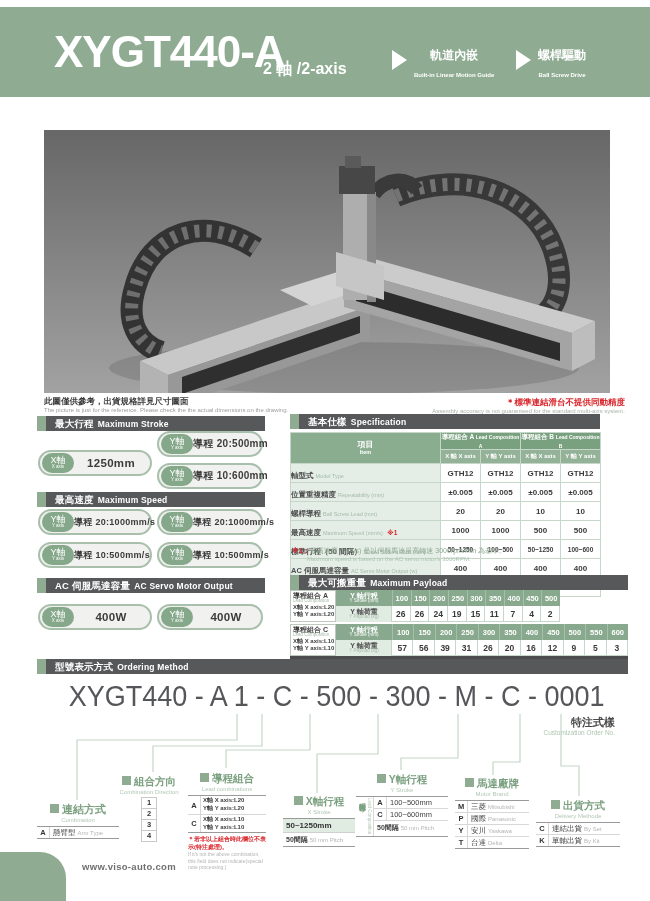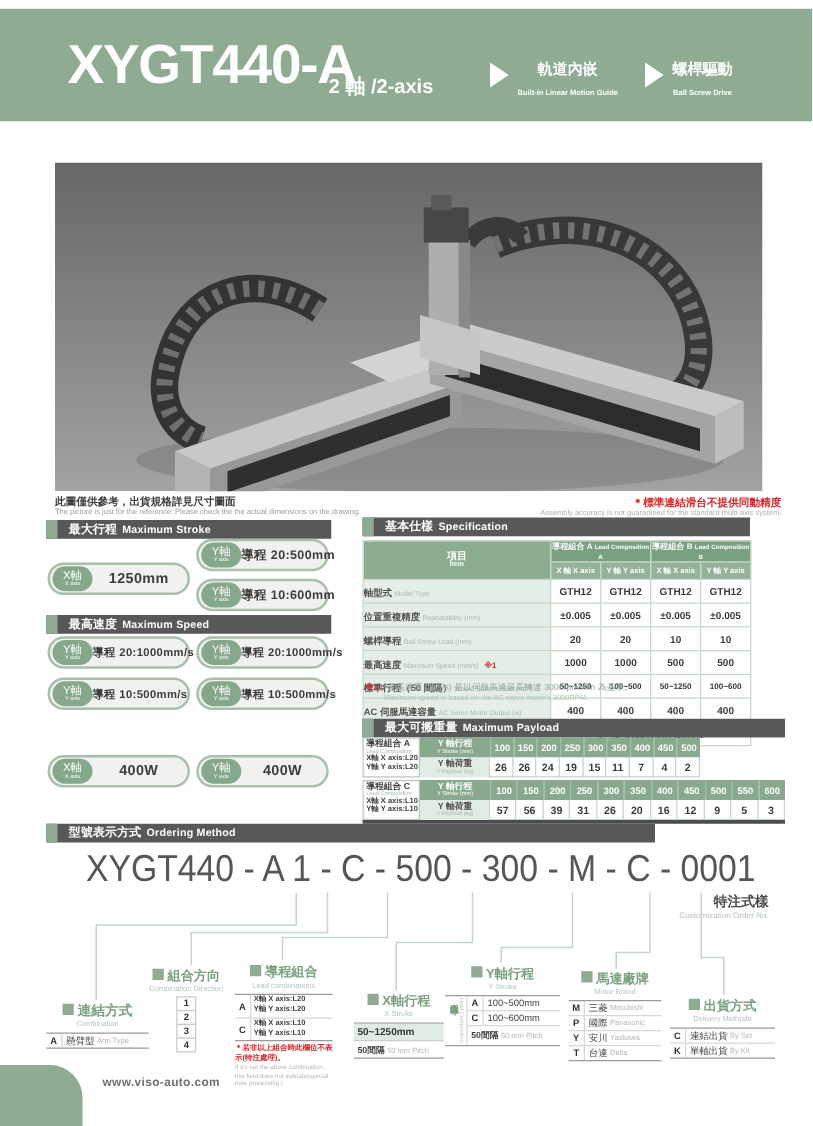--- a/index.html
+++ b/index.html
@@ -235,20 +235,24 @@
     <span class="pill-val" style="font-size:9px;">導程 10:500mm/s</span>
   </div>
   <div class="abs pill" style="left:157px;top:542px;width:106px;">
     <span class="pill-badge">
         <span class="pb-zh">Y軸</span>
         <span class="pb-en">Y axis</span>
       </span>
     <span class="pill-val" style="font-size:9px;">導程 10:500mm/s</span>
   </div>
 
+  <div class="abs sbar" style="left:37px;top:578px;width:228px;">
+    <span class="sq"></span>
+    <span class="t"><span>AC 伺服馬達容量</span><span class="en">AC Servo Motor Output</span></span>
+  </div>
   <div class="abs pill" style="left:38px;top:604px;width:114px;">
     <span class="pill-badge">
         <span class="pb-zh">X軸</span>
         <span class="pb-en">X axis</span>
       </span>
     <span class="pill-val">400W</span>
   </div>
   <div class="abs pill" style="left:157px;top:604px;width:106px;">
     <span class="pill-badge">
         <span class="pb-zh">Y軸</span>
@@ -431,21 +435,21 @@
             <div class="pl-cell">16</div>
             <div class="pl-cell">12</div>
             <div class="pl-cell">9</div>
             <div class="pl-cell">5</div>
             <div class="pl-cell">3</div>
           </div>
       </div>
     </div>
   </div>
 
-  <div class="abs sbar" style="left:37px;top:659px;width:487px;">
+  <div class="abs sbar" style="left:37px;top:659px;width:591px;">
     <span class="sq"></span>
     <span class="t"><span>型號表示方式</span><span class="en">Ordering Method</span></span>
   </div>
 
   <div class="abs code">XYGT440 - A 1 - C - 500 - 300 - M - C - 0001</div>
 
   <div class="abs mlabel" style="left:495px;top:716px;width:120px;text-align:right;">
     <span class="z">特注式樣</span>
     <span class="e">Customization Order No.</span>
   </div>

